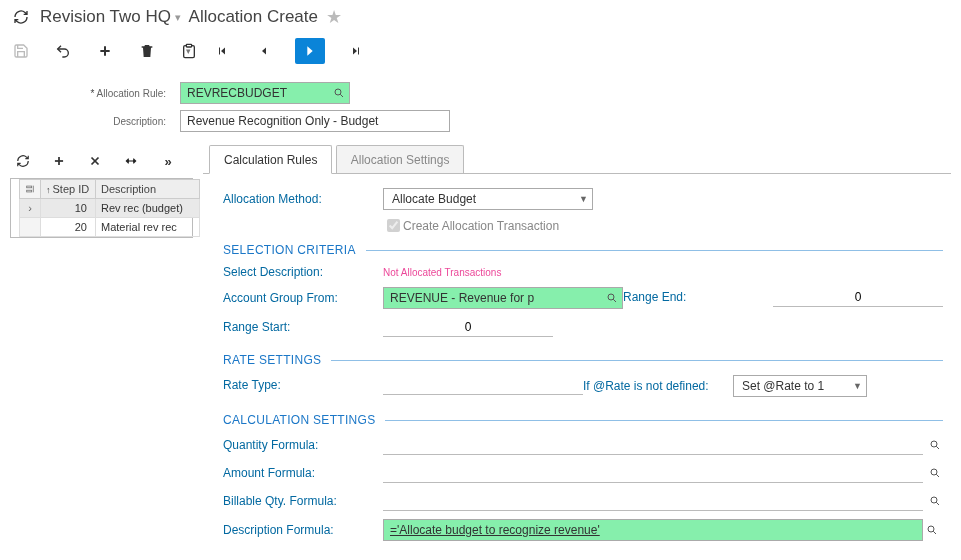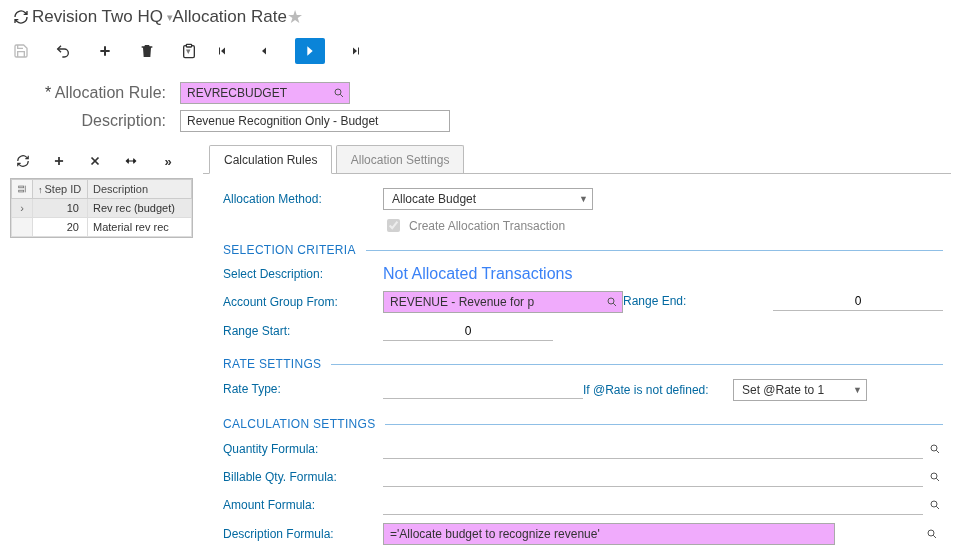--- a/index.html
+++ b/index.html
@@ -6,98 +6,98 @@
   body {
     margin: 0;
     padding: 6px 10px 10px 10px;
     font-family: Arial, Helvetica, sans-serif;
     font-size: 12px;
     color: #333;
     background: #fff;
     width: 961px;
   }
   
-  .bc { display: flex; align-items: center; font-size: 17px; color: #444; margin-bottom: 4px; }
+  .bc { display: flex; align-items: center; gap: 8px; font-size: 17px; color: #444; margin-bottom: 4px; }
   .bc .crumb { display: inline-flex; align-items: center; gap: 4px; }
   .bc .sep { color: #999; font-size: 11px; }
   .star { color: #bbb; font-size: 18px; }
   
   .toolbar { display: flex; align-items: center; gap: 20px; padding: 6px 0 10px 0; border-bottom: none; }
   .tb-btn { width: 22px; height: 22px; display: inline-flex; align-items: center; justify-content: center; color: #333; cursor: pointer; }
   .tb-btn svg { width: 16px; height: 16px; }
   .tb-btn.blue { background: #0a84d8; color: #fff; border-radius: 2px; padding: 4px; width: 30px; height: 26px; }
   .tb-btn.small svg { width: 12px; height: 12px; }
   .drop-caret { font-size: 9px; color: #777; margin-left: -14px; }
   
   .form-hdr { padding: 8px 0 6px 0; }
   .frow { display: flex; align-items: center; margin-bottom: 6px; }
-  .flabel { width: 170px; text-align: right; padding-right: 14px; color: #666; font-size: 16px; }
+  .flabel { width: 170px; text-align: right; padding-right: 14px; color: #666; font-size: 10px; }
   .req::before { content: "* "; color: #444; }
   .input-wrap { position: relative; display: inline-block; }
-  .input-wrap input { height: 22px; border: 1px solid #aaa; padding: 2px 22px 2px 6px; font-size: 12px; color: #333; background: #f0abfc; }
+  .input-wrap input { height: 22px; border: 1px solid #aaa; padding: 2px 22px 2px 6px; font-size: 12px; color: #333; background: #86efac; }
   .input-wrap .mag { position: absolute; right: 5px; top: 50%; transform: translateY(-50%); color: #555; }
   .plain-input { height: 22px; border: 1px solid #aaa; padding: 2px 6px; font-size: 12px; color: #333; }
   
   .split { display: flex; gap: 10px; }
   .leftpane { width: 215px; }
   .rightpane { flex: 1; }
   .mini-tb { display: flex; align-items: center; gap: 14px; padding: 6px 2px; }
   .mini-tb .tb-btn svg { width: 14px; height: 14px; }
   
   .grid { border: 1px solid #bbb; }
-  .grid table { width: 100%; border-collapse: collapse; font-size: 11px; }
+  .grid table { width: 100%; border-collapse: collapse; font-size: 11px; margin-left: 8px; }
   .grid th { background: #eee; border: 1px solid #ccc; padding: 3px 5px; text-align: left; color: #444; font-weight: normal; }
   .grid td { border: 1px solid #ddd; padding: 3px 5px; color: #333; }
   .grid tr.sel td { background: #e9e9e9; }
   .grid .rowind { width: 12px; background: #f4f4f4; text-align: center; color: #666; }
   .grid .num { text-align: right; padding-right: 8px; }
   
   .tabs { border-bottom: 1px solid #bbb; padding-left: 6px; }
   .tab { display: inline-block; padding: 7px 14px 6px; border: 1px solid #bbb; border-bottom: none; background: #f3f3f3; color: #888; font-size: 12px; cursor: pointer; position: relative; top: 1px; border-radius: 2px 2px 0 0; }
   .tab.active { background: #fff; color: #333; border-bottom: 1px solid #fff; }
   .tabbody { padding: 14px 8px 4px 20px; }
   
   .sec { color: #1b77c7; font-size: 12px; letter-spacing: 0.3px; display: flex; align-items: center; gap: 10px; margin: 8px 0 8px 0; font-weight: normal; }
   .sec .line { flex: 1; height: 1px; background: #8fbfe6; }
   
   .rfrow { display: flex; align-items: center; margin-bottom: 8px; gap: 10px; }
   .rlabel { width: 150px; color: #0369a1; font-size: 12px; }
-  .rvalue { color: #3b82f6; font-size: 16px; }
+  .rvalue { color: #ec4899; font-size: 10px; }
   .two-col { display: flex; }
   .two-col > div { flex: 1; }
   
   .sel-wrap { display: inline-flex; align-items: center; border: 1px solid #aaa; height: 22px; padding: 0 4px 0 8px; font-size: 12px; color: #333; gap: 6px; cursor: pointer; background:#fff; }
   .sel-wrap .caret { font-size: 9px; color: #666; }
   
   .u-input { border: none; border-bottom: 1px solid #bbb; padding: 2px 20px 2px 4px; font-size: 12px; color: #333; height: 20px; background: transparent; }
   .u-wrap { position: relative; display: inline-block; }
   .u-wrap .mag { position: absolute; right: 2px; top: 50%; transform: translateY(-50%); color: #555; }
   .wide { width: 540px; }
   .med { width: 240px; }
   .short { width: 170px; }
-  .chk { display: inline-flex; align-items: center; gap: 6px; color: #888; font-size: 12px; }
+  .chk { display: inline-flex; align-items: center; color: #888; font-size: 12px; }
   .chk input { accent-color: #888; }
   .rnum { border: none; border-bottom: 1px solid #bbb; width: 170px; text-align: center; font-size: 12px; height: 20px; background: transparent; }
   svg { display: block; }
   .sort-ind { font-size: 9px; margin-right: 2px; }
 </style>
 </head>
 <body>
 
 <div class="bc">
   <span class="tb-btn">
     <svg viewBox="0 0 24 24" fill="none" stroke="currentColor" stroke-width="2">
         <path d="M3 12a9 9 0 0 1 15-6.7L21 8M21 3v5h-5M21 12a9 9 0 0 1-15 6.7L3 16M3 21v-5h5"></path>
       </svg>
   </span>
   <span class="crumb">
     <span>Revision Two HQ</span>
     <span class="sep">▾</span>
   </span>
-  <span class="crumb">Allocation Rate</span>
+  <span class="crumb">Allocation Create</span>
   <span class="star">★</span>
 </div>
 
 <div class="toolbar">
   <span class="tb-btn" style="color:#bbb">
     <svg viewBox="0 0 24 24" fill="none" stroke="currentColor" stroke-width="2">
         <path d="M19 21H5a2 2 0 0 1-2-2V5a2 2 0 0 1 2-2h11l5 5v11a2 2 0 0 1-2 2z"></path>
         <polyline points="17 21 17 13 7 13 7 21"></polyline>
         <polyline points="7 3 7 8 15 8"></polyline>
       </svg>
@@ -323,51 +323,51 @@
           <input class="u-input wide" type="text" value="" style="">
           <span class="mag">
               <svg width="12" height="12" viewBox="0 0 24 24" fill="none" stroke="currentColor" stroke-width="2">
                 <circle cx="10" cy="10" r="6"></circle>
                 <line x1="20" y1="20" x2="14.5" y2="14.5"></line>
               </svg>
             </span>
         </div>
       </div>
       <div class="rfrow">
+        <div class="rlabel">Amount Formula:</div>
+        <div class="u-wrap" style="flex:1">
+          <input class="u-input wide" type="text" value="" style="">
+          <span class="mag">
+              <svg width="12" height="12" viewBox="0 0 24 24" fill="none" stroke="currentColor" stroke-width="2">
+                <circle cx="10" cy="10" r="6"></circle>
+                <line x1="20" y1="20" x2="14.5" y2="14.5"></line>
+              </svg>
+            </span>
+        </div>
+      </div>
+      <div class="rfrow">
         <div class="rlabel">Billable Qty. Formula:</div>
         <div class="u-wrap" style="flex:1">
           <input class="u-input wide" type="text" value="" style="">
           <span class="mag">
               <svg width="12" height="12" viewBox="0 0 24 24" fill="none" stroke="currentColor" stroke-width="2">
                 <circle cx="10" cy="10" r="6"></circle>
                 <line x1="20" y1="20" x2="14.5" y2="14.5"></line>
               </svg>
             </span>
         </div>
       </div>
       <div class="rfrow">
-        <div class="rlabel">Amount Formula:</div>
-        <div class="u-wrap" style="flex:1">
-          <input class="u-input wide" type="text" value="" style="">
+        <div class="rlabel">Description Formula:</div>
+        <div class="input-wrap" style="flex:1">
+          <input type="text" style="width: 540px; text-decoration: underline;" value="='Allocate budget to recognize revenue'">
           <span class="mag">
               <svg width="12" height="12" viewBox="0 0 24 24" fill="none" stroke="currentColor" stroke-width="2">
                 <circle cx="10" cy="10" r="6"></circle>
                 <line x1="20" y1="20" x2="14.5" y2="14.5"></line>
               </svg>
             </span>
         </div>
       </div>
-      <div class="rfrow">
-        <div class="rlabel">Description Formula:</div>
-        <div class="input-wrap" style="flex:1">
-          <input type="text" style="width: 452px;" value="='Allocate budget to recognize revenue'">
-          <span class="mag">
-              <svg width="12" height="12" viewBox="0 0 24 24" fill="none" stroke="currentColor" stroke-width="2">
-                <circle cx="10" cy="10" r="6"></circle>
-                <line x1="20" y1="20" x2="14.5" y2="14.5"></line>
-              </svg>
-            </span>
-        </div>
-      </div>
 
     </div>
   </div>
 </div>
 
 </body></html>

